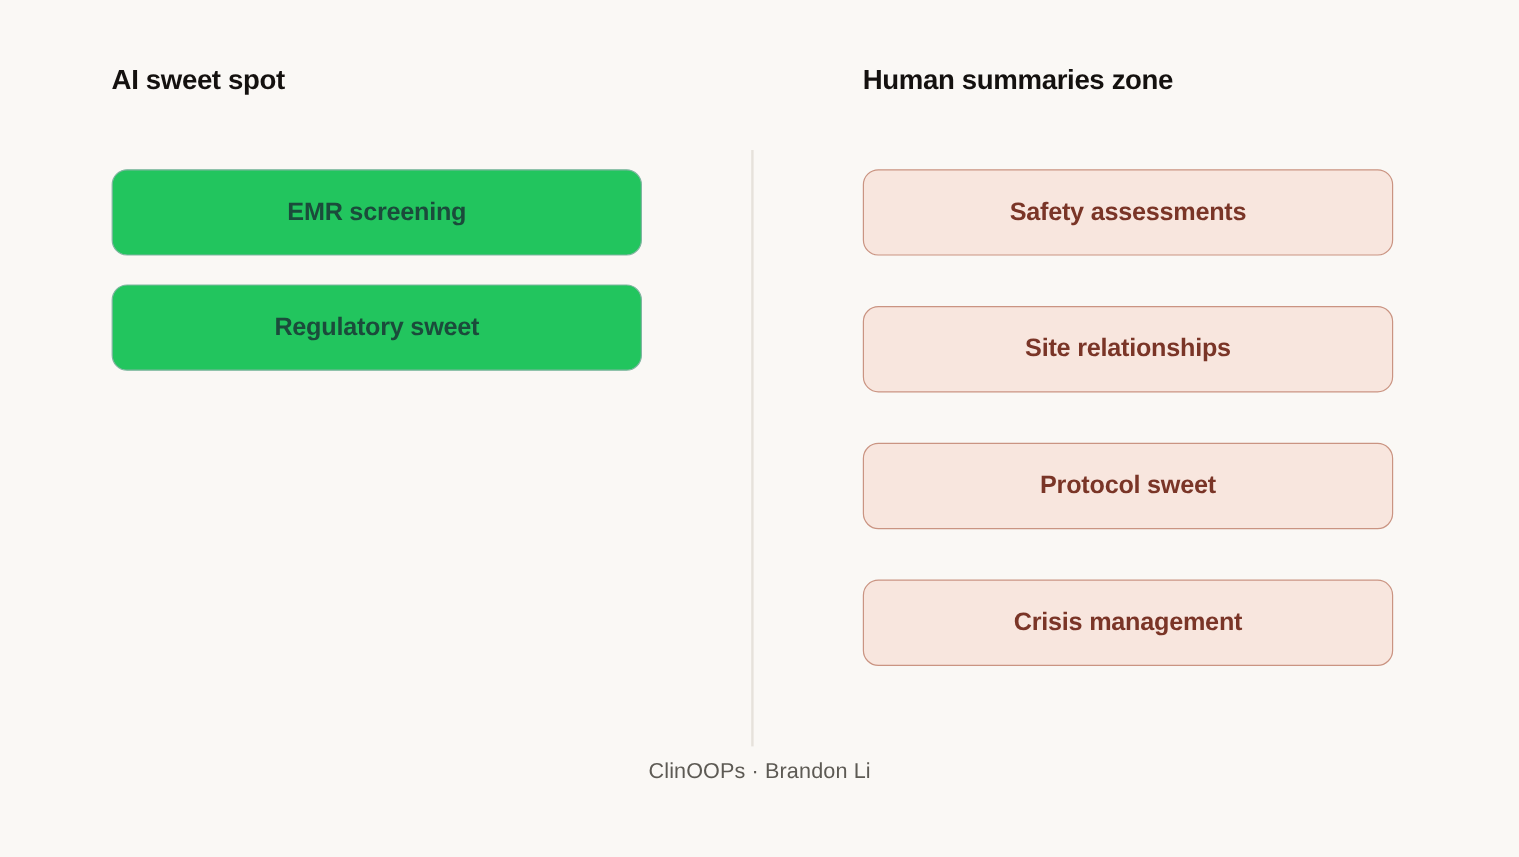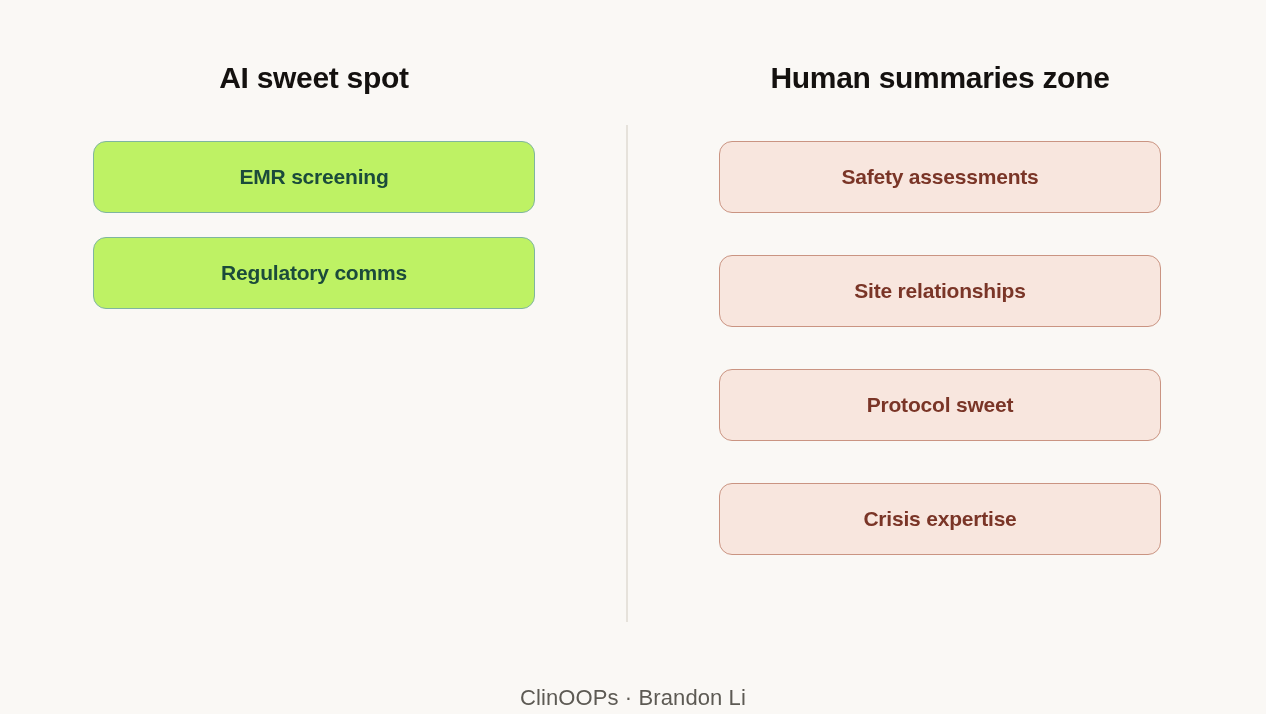--- a/index.html
+++ b/index.html
@@ -30,28 +30,27 @@
     left: 626px;
     top: 125px;
     width: 1.5px;
     height: 497px;
     background: #e6e2db;
   }
 
   
   .col-title {
     position: absolute;
-    top: 56px;
+    top: 44px;
     height: 44px;
     line-height: 44px;
-    font-size: 30px;
+    font-size: 23px;
     font-weight: 700;
     letter-spacing: -0.3px;
     color: #14110f;
-    text-align: center;
   }
   .col-title.left  { left: 93px;  width: 442px; }
   .col-title.right { left: 719px; width: 442px; }
 
   
   .column {
     position: absolute;
     top: 141px;
     width: 442px;
     display: flex;
@@ -69,21 +68,21 @@
     display: flex;
     align-items: center;
     justify-content: center;
     font-size: 21px;
     font-weight: 700;
     letter-spacing: -0.2px;
     text-align: center;
   }
 
   .pill.green {
-    background: #bef264;
+    background: #22c55e;
     border-color: #7fb5a0;
     color: #1b4b3b;
   }
   .pill.salmon {
     background: #f8e6de;
     border-color: #ca9482;
     color: #7a3527;
   }
 
   
@@ -137,48 +136,48 @@
   }
   .arrowhead.to-left {
     left: 714px;
     border-right: 7px solid #ded9d1;
   }
 
   
   .footer {
     position: absolute;
     left: 0;
-    top: 685px;
+    top: 632px;
     width: 1266px;
     text-align: center;
-    font-size: 22px;
+    font-size: 18px;
     font-weight: 400;
     letter-spacing: 0.1px;
     color: #5d5a54;
   }
 </style>
 </head>
 <body>
 
 <div class="canvas">
 
   <div class="divider"></div>
 
   <div class="col-title left">AI sweet spot</div>
 
   <div class="column left">
     <div class="pill green">EMR screening</div>
-    <div class="pill green">Regulatory comms</div>
+    <div class="pill green">Regulatory sweet</div>
   </div>
 
   <div class="col-title right">Human summaries zone</div>
 
   <div class="column right">
     <div class="pill salmon">Safety assessments</div>
     <div class="pill salmon">Site relationships</div>
     <div class="pill salmon">Protocol sweet</div>
-    <div class="pill salmon">Crisis expertise</div>
+    <div class="pill salmon">Crisis management</div>
   </div>
 
 
   <div class="footer">ClinOOPs · Brandon Li</div>
 
 </div>
 
 </body></html>

